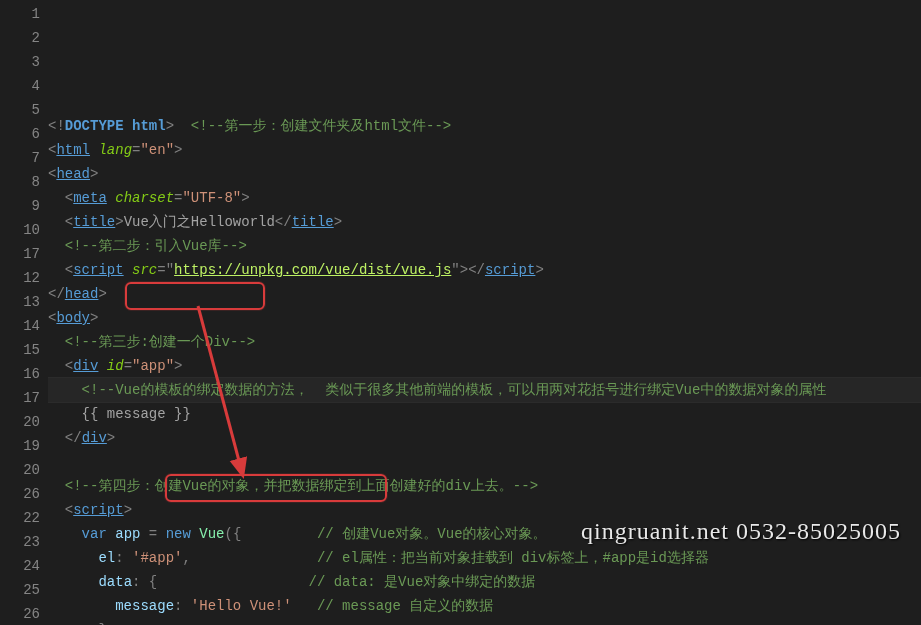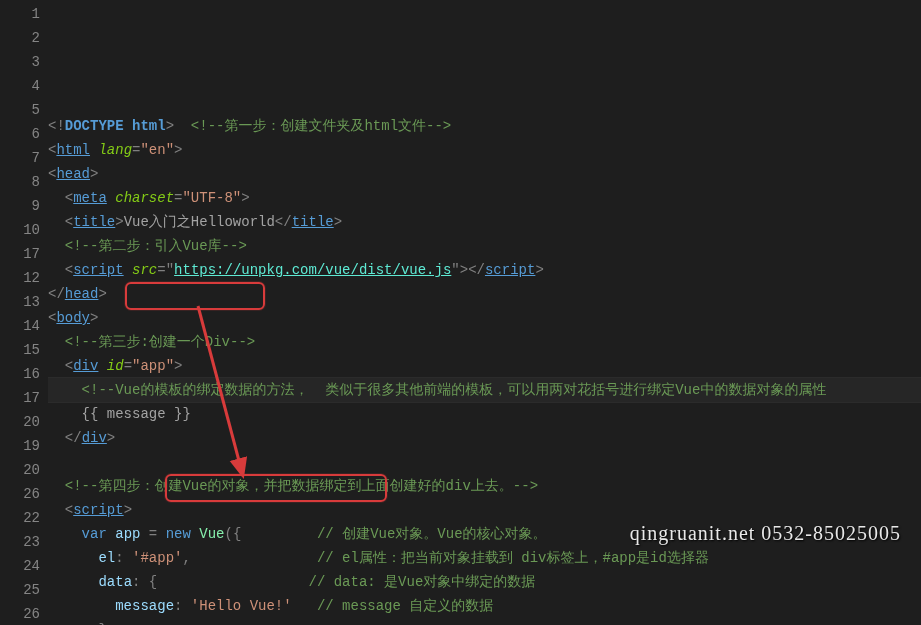--- a/index.html
+++ b/index.html
@@ -45,21 +45,21 @@
   }
   .hl-line {
     background: rgba(255,255,255,0.04);
     outline: 1px solid rgba(255,255,255,0.06);
   }
   .p  { color: #808080; }       
   .tg { color: #569cd6; text-decoration: underline; }       
   .dt { color: #569cd6; font-weight: bold; }
   .at { color: #84cc16; font-style: italic; }       
   .s  { color: #ce9178; }       
-  .s2 { color: #5eead4; text-decoration: underline; }
+  .s2 { color: #bef264; text-decoration: underline; }
   .cm { color: #6a9955; }       
   .kw { color: #569cd6; }       
   .id { color: #9cdcfe; }       
   .cls{ color: #86efac; text-align: center; }       
   .txt{ color: #a3a3a3; }
   .box {
     position: absolute;
     border: 2px solid #d83b3b;
     border-radius: 6px;
     box-shadow: 0 0 0 1px rgba(216,59,59,0.15);
@@ -70,21 +70,21 @@
     left: 0;
     top: 0;
     pointer-events: none;
   }
   .watermark {
     position: absolute;
     right: 20px;
     bottom: 80px;
     color: #e8e8e8;
     font-family: Georgia, 'Times New Roman', serif;
-    font-size: 20px;
+    font-size: 24px;
     letter-spacing: 1px;
     text-shadow: 1px 1px 2px #000;
     pointer-events: none;
   }
 </style>
 </head>
 <body>
 
 <div class="editor">
   <div class="gutter" id="gutter">

